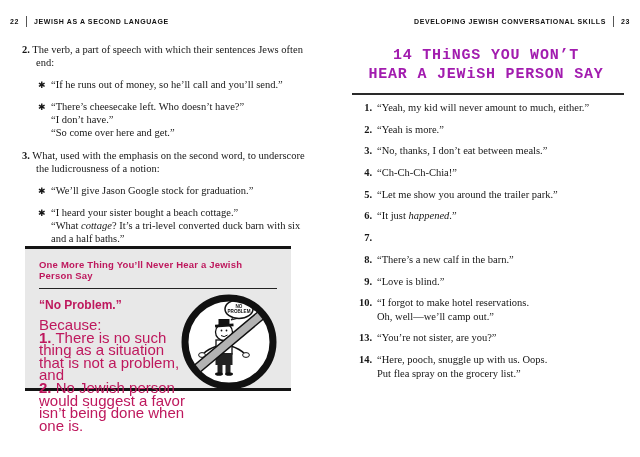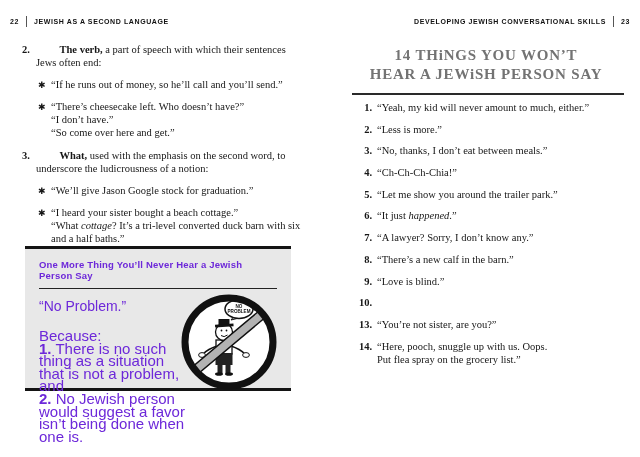--- a/index.html
+++ b/index.html
@@ -19,45 +19,45 @@
   .rh-right { right:10px; }
 
   
   .left-body {
     position:absolute; left:22px; top:43px; width:284px;
     font-family:"Liberation Serif",serif; font-size:10.5px; line-height:13px;
   }
   .entry + .entry { margin-top:10px; }
   .entry-head { padding-left:14px; text-indent:-14px; }
   .bnum { font-weight:bold; }
-  .bold { font-weight:bold;margin-left:27px; }
+  .bold { font-weight:normal; }
   .it { font-style:italic; }
   .bullet { position:relative; margin:9px 0 0 16px; padding-left:13px; }
   .ast {
     position:absolute; left:0; top:1px; font-weight:bold; font-size:9px;
     font-family:"DejaVu Sans",sans-serif;
   }
 
   
   .callout {
     position:absolute; left:25px; top:246px; width:266px; height:145px;
     background:#e8e8e8; border-top:3px solid #141414; border-bottom:3px solid #141414;
-    padding:10px 14px 0; font-family:"Liberation Sans",sans-serif; color:#6d28d9;
+    padding:10px 14px 0; font-family:"Liberation Sans",sans-serif; color:#be185d;
   }
   .callout-title { font-size:9.5px; font-weight:bold; letter-spacing:0.2px; }
   .callout-rule { height:1px; background:#222; margin:7px 0 9px; }
-  .callout-phrase { font-weight:normal; font-size:14px; margin-bottom:16px; }
+  .callout-phrase { font-weight:bold; font-size:12px; margin-bottom:7px; }
   .callout-text { width:152px; font-size:15px; line-height:12.6px; }
   .cartoon { position:absolute; right:12px; top:41px; width:100px; height:100px; }
 
   
   .chapter-title {
     position:absolute; left:340px; top:46px; width:292px; text-align:center;
-    font-family:Liberation Serif, serif; font-weight:bold; font-size:15px;
-    line-height:19px; letter-spacing:0.8px; color:#737373;
+    font-family:Liberation Mono, monospace; font-weight:bold; font-size:15px;
+    line-height:19px; letter-spacing:0.8px; color:#a21caf;
   }
   .title-rule { position:absolute; left:352px; top:93px; width:272px; height:2px; background:#2a2a2a; }
   .right-list {
     position:absolute; left:348px; top:101px; width:284px;
     font-family:"Liberation Serif",serif; font-size:10.5px; line-height:13.5px;
   }
   .li { display:flex; margin-bottom:8.2px; }
   .li .num { flex:0 0 24px; width:24px; text-align:right; font-weight:bold; }
   .li .txt { padding-left:5px; }
 </style>
@@ -174,52 +174,55 @@
   <div class="title-rule"></div>
 
   <div class="right-list">
 
     <div class="li">
       <span class="num">1.</span>
       <span class="txt">“Yeah, my kid will never amount to much, either.”</span>
     </div>
     <div class="li">
       <span class="num">2.</span>
-      <span class="txt">“Less is more.”</span>
+      <span class="txt">“Yeah is more.”</span>
     </div>
     <div class="li">
       <span class="num">3.</span>
       <span class="txt">“No, thanks, I don’t eat between meals.”</span>
     </div>
     <div class="li">
       <span class="num">4.</span>
       <span class="txt">“Ch-Ch-Ch-Chia!”</span>
     </div>
     <div class="li">
       <span class="num">5.</span>
       <span class="txt">“Let me show you around the trailer park.”</span>
     </div>
     <div class="li">
       <span class="num">6.</span>
       <span class="txt"><span>“It just </span><span class="it">happened</span><span>.”</span></span>
     </div>
     <div class="li">
       <span class="num">7.</span>
-      <span class="txt">“A lawyer? Sorry, I don’t know any.”</span>
     </div>
     <div class="li">
       <span class="num">8.</span>
       <span class="txt">“There’s a new calf in the barn.”</span>
     </div>
     <div class="li">
       <span class="num">9.</span>
       <span class="txt">“Love is blind.”</span>
     </div>
     <div class="li">
       <span class="num">10.</span>
+      <span class="txt">
+        <div>“I forgot to make hotel reservations.</div>
+        <div>Oh, well—we’ll camp out.”</div>
+      </span>
     </div>
     <div class="li">
       <span class="num">13.</span>
       <span class="txt">“You’re not sister, are you?”</span>
     </div>
     <div class="li">
       <span class="num">14.</span>
       <span class="txt">
         <div>“Here, pooch, snuggle up with us. Oops.</div>
         <div>Put flea spray on the grocery list.”</div>

